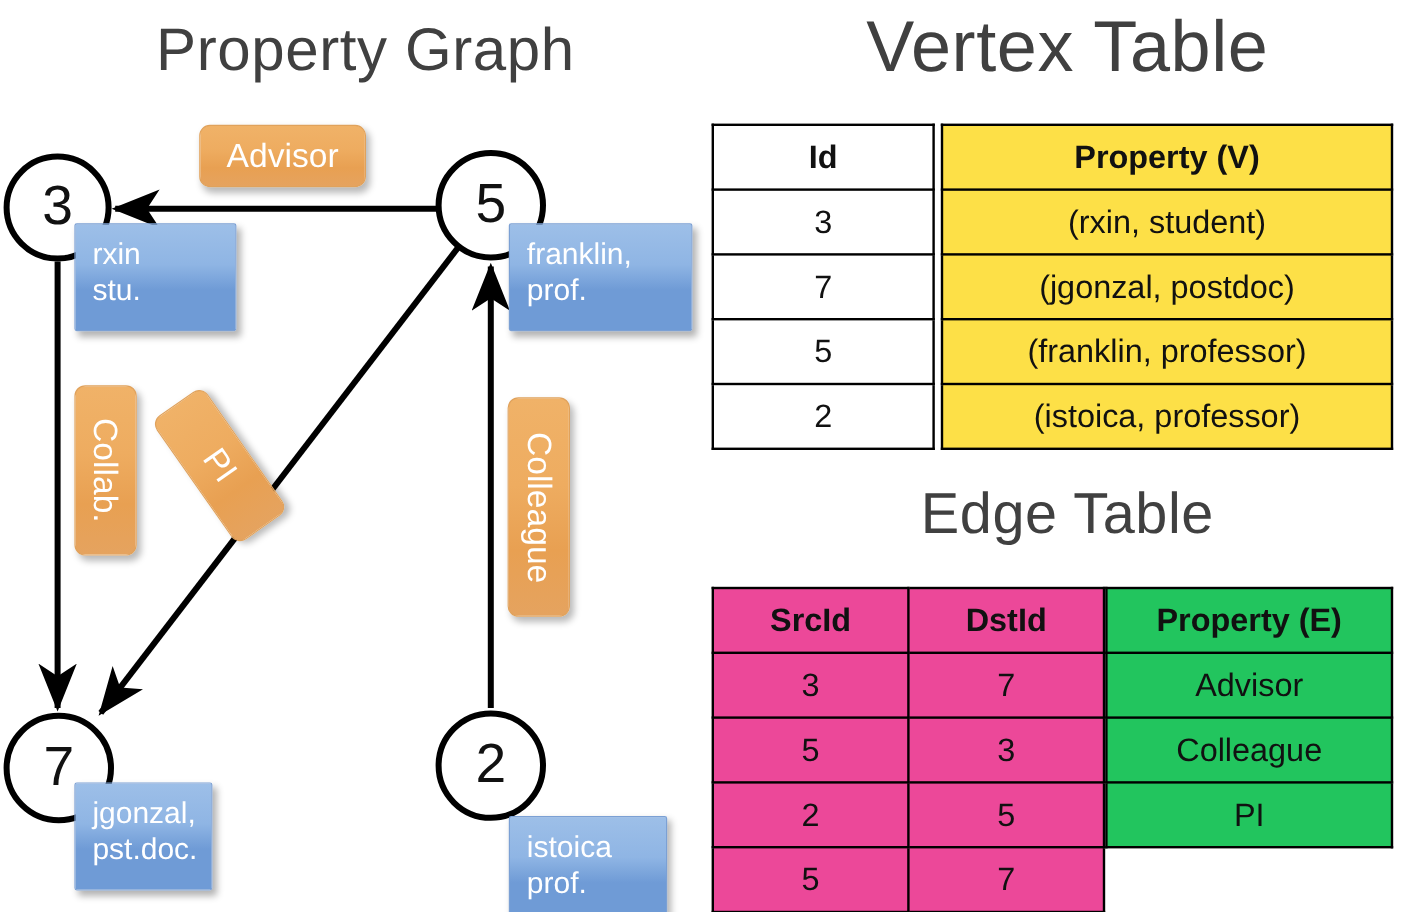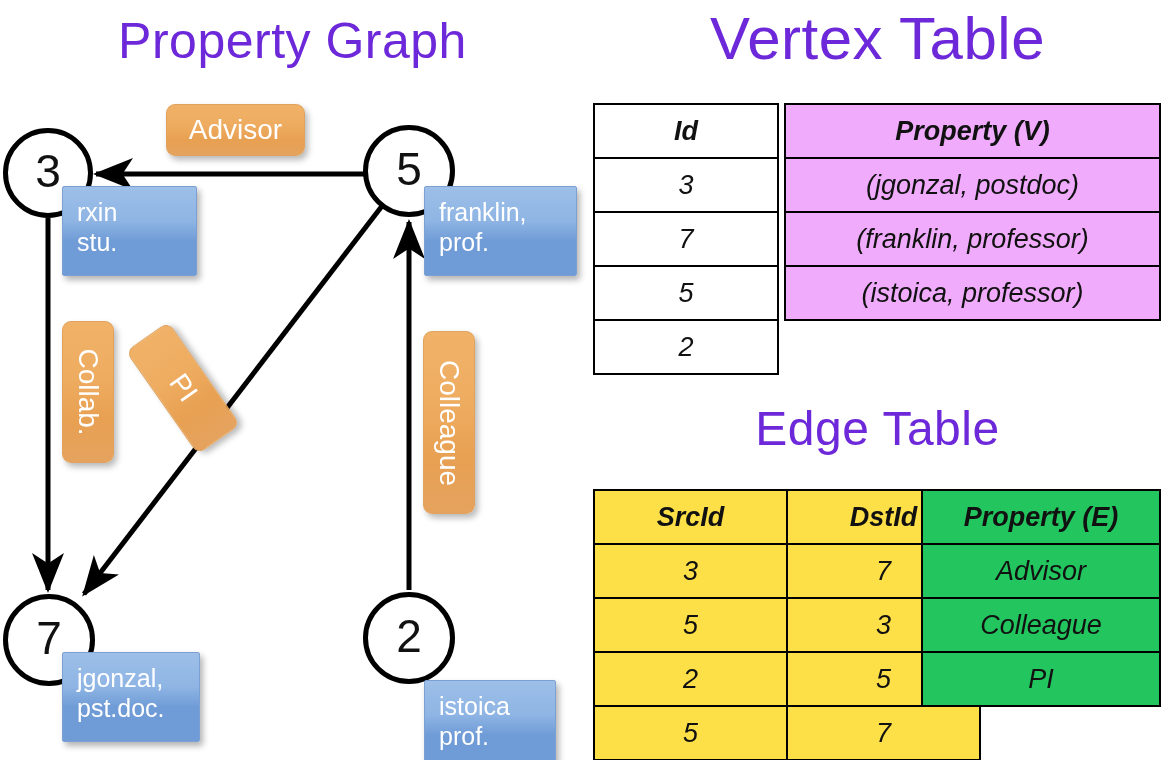--- a/index.html
+++ b/index.html
@@ -8,24 +8,25 @@
     font-family:"Liberation Sans", sans-serif;
     overflow:hidden;position:relative;
   }
   .canvas{position:absolute;left:0;top:0;width:1170px;height:760px;}
 
   
   .title{
     position:absolute;
     font-family:"Liberation Sans", sans-serif;
     font-weight:300;
-    color:#6d28d9;
+    color:#404040;
     letter-spacing:.5px;
     white-space:nowrap;
     text-align:center;
+    margin-left:12px;
   }
   #title-graph{left:0;top:12px;width:585px;font-size:50px;line-height:58px;}
   #title-vertex{left:585px;top:10px;width:585px;font-size:60px;line-height:58px;}
   #title-edge{left:585px;top:400px;width:585px;font-size:48px;line-height:58px;}
 
   
   #graph-svg{position:absolute;left:0;top:0;width:585px;height:760px;}
 
   
   .node{
@@ -46,21 +47,21 @@
     position:absolute;border-radius:2px;box-sizing:border-box;
     background:linear-gradient(180deg,#9dbfe8 0%,#8fb5e4 38%,#6f9bd6 62%,#6f9bd6 100%);
     border:1px solid #7ba0d4;
     box-shadow:3px 4px 6px rgba(0,0,0,.30);
     color:#ffffff;font-size:25px;line-height:30px;
     font-weight:300;padding:10px 0 0 14px;
     font-family:"Liberation Sans", sans-serif;
   }
   #vbox-3{left:62px;top:186px;width:135px;height:90px;}
   #vbox-5{left:424px;top:186px;width:153px;height:90px;}
-  #vbox-7{left:62px;top:652px;width:138px;height:90px;}
+  #vbox-7{left:62px;top:652px;width:115px;height:90px;}
   #vbox-2{left:424px;top:680px;width:132px;height:90px;}
   .vbox div{white-space:nowrap;}
 
   
   .ebox{
     position:absolute;border-radius:9px;box-sizing:border-box;
     background:linear-gradient(180deg,#f0b268 0%,#eeac60 40%,#e8a052 70%,#e5a35f 100%);
     border:1px solid #e0a25c;
     box-shadow:3px 4px 6px rgba(0,0,0,.28);
     color:#ffffff;font-weight:300;
@@ -71,39 +72,39 @@
   #ebox-collab{left:62px;top:321px;width:52px;height:142px;font-size:28px;}
   #ebox-colleague{left:423px;top:331px;width:52px;height:183px;font-size:28px;}
   #ebox-pi{
     left:157px;top:325px;width:52px;height:126px;font-size:28px;
     transform:rotate(-35deg);transform-origin:50% 50%;
   }
   .rot90 > span{transform:rotate(90deg);white-space:nowrap;display:block;}
   .flat > span{white-space:nowrap;display:block;}
 
   
-  .tbl{position:absolute;border-collapse:collapse;table-layout:fixed;font-style:italic;}
+  .tbl{position:absolute;border-collapse:collapse;table-layout:fixed;}
   .tbl td{
     border:2px solid #000;
     font-family:"Liberation Sans", sans-serif;
     font-weight:300;font-size:27px;color:#111;
     text-align:center;padding:0;
     box-sizing:border-box;
   }
   .tbl td.hdr{font-weight:bold;font-size:27px;}
 
   
   #vtbl-id{left:593px;top:103px;width:186px;}
   #vtbl-id td{height:54px;background:#ffffff;}
   #vtbl-prop{left:784px;top:103px;width:377px;}
-  #vtbl-prop td{height:54px;background:#f0abfc;margin-top:45px;}
+  #vtbl-prop td{height:54px;background:#fde047;margin-top:45px;}
 
   
   #etbl-ids{left:593px;top:489px;width:326px;}
-  #etbl-ids td{height:54px;background:#fde047;width:193px;}
+  #etbl-ids td{height:54px;background:#ec4899;width:163px;}
   #etbl-prop{left:921px;top:489px;width:240px;}
   #etbl-prop td{height:54px;background:#22c55e;}
 </style>
 </head>
 <body>
 
 <div class="canvas">
 
   <div class="title" id="title-graph">Property Graph</div>
   <div class="title" id="title-vertex">Vertex Table</div>
@@ -187,20 +188,23 @@
     </tr>
   </tbody>
     </table>
 
   <table class="tbl" id="vtbl-prop">
     <tbody>
         <tr>
       <td class="hdr">Property (V)</td>
     </tr>
     <tr>
+      <td>(rxin, student)</td>
+    </tr>
+    <tr>
       <td>(jgonzal, postdoc)</td>
     </tr>
     <tr>
       <td>(franklin, professor)</td>
     </tr>
     <tr>
       <td>(istoica, professor)</td>
     </tr>
   </tbody>
     </table>

